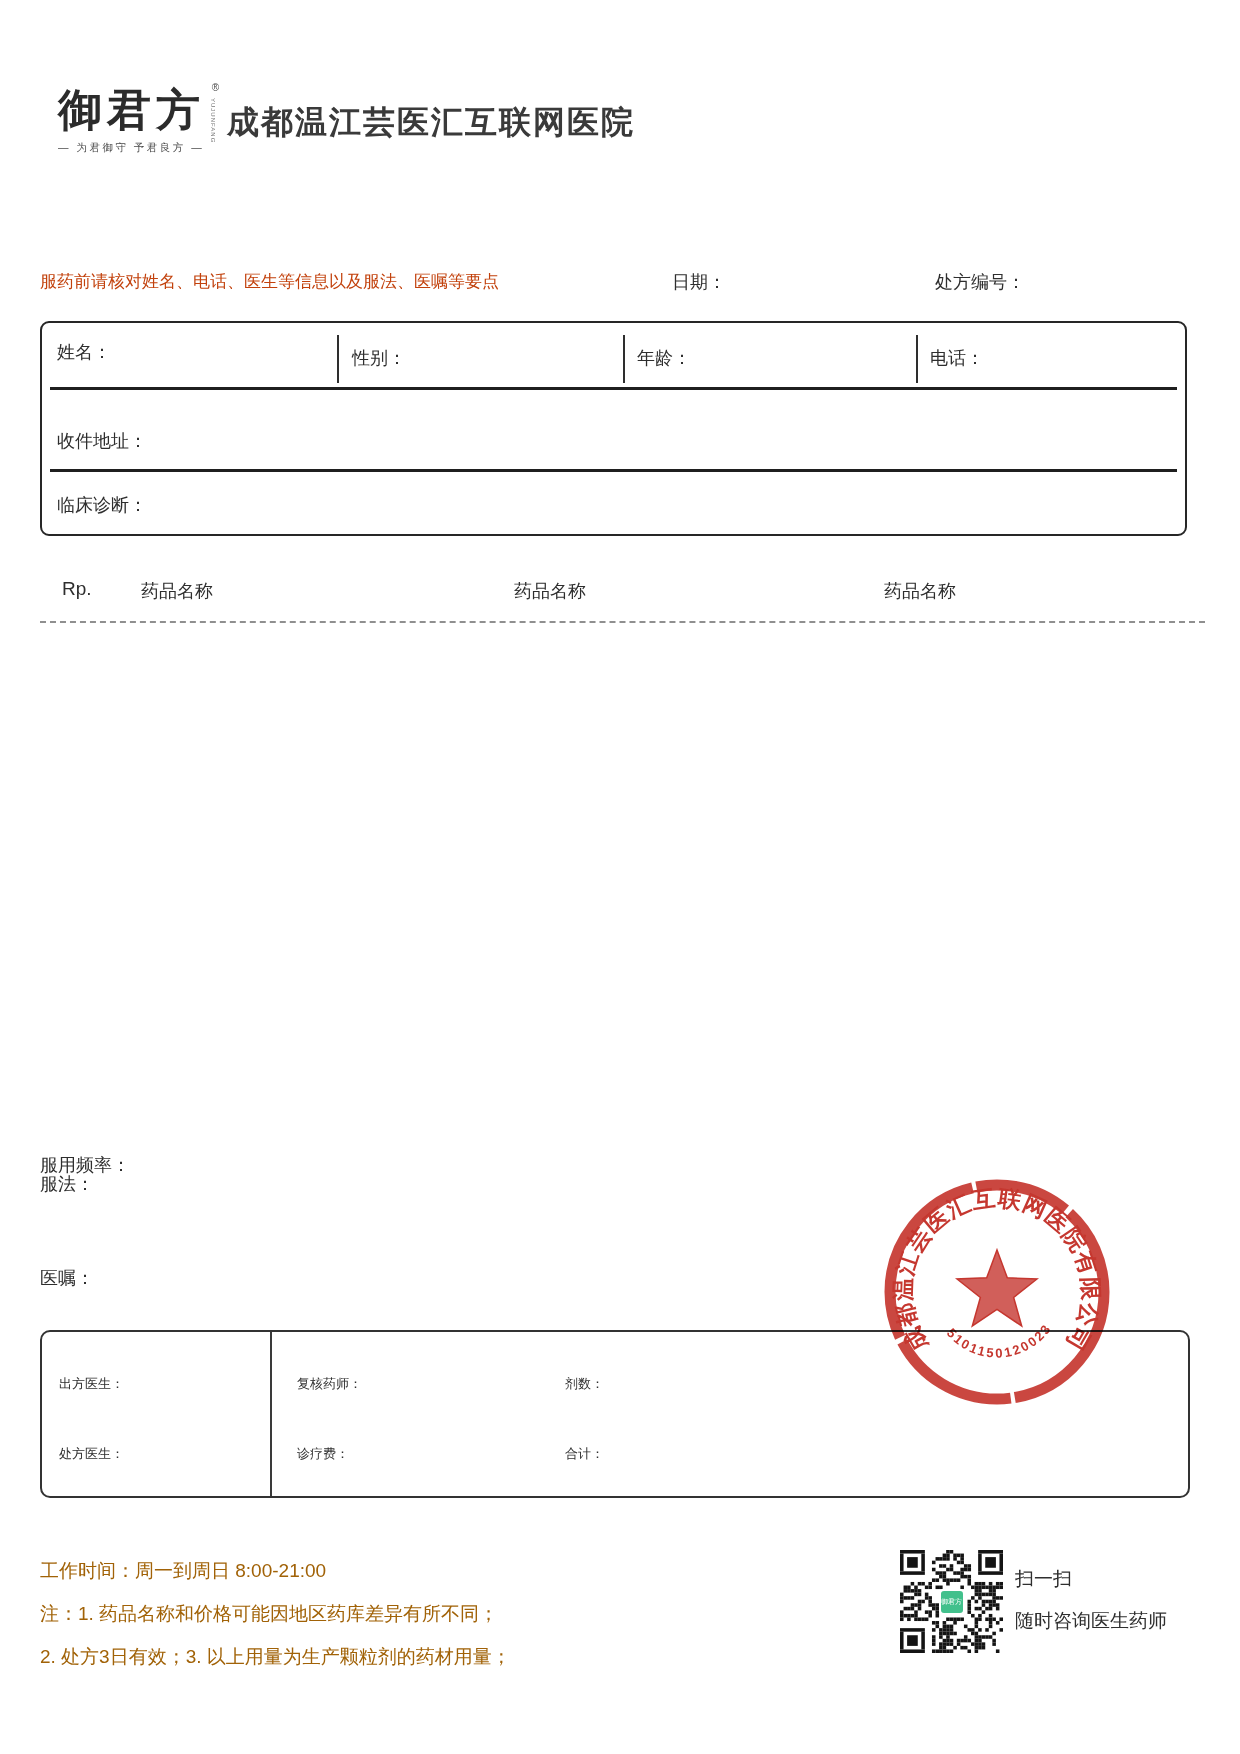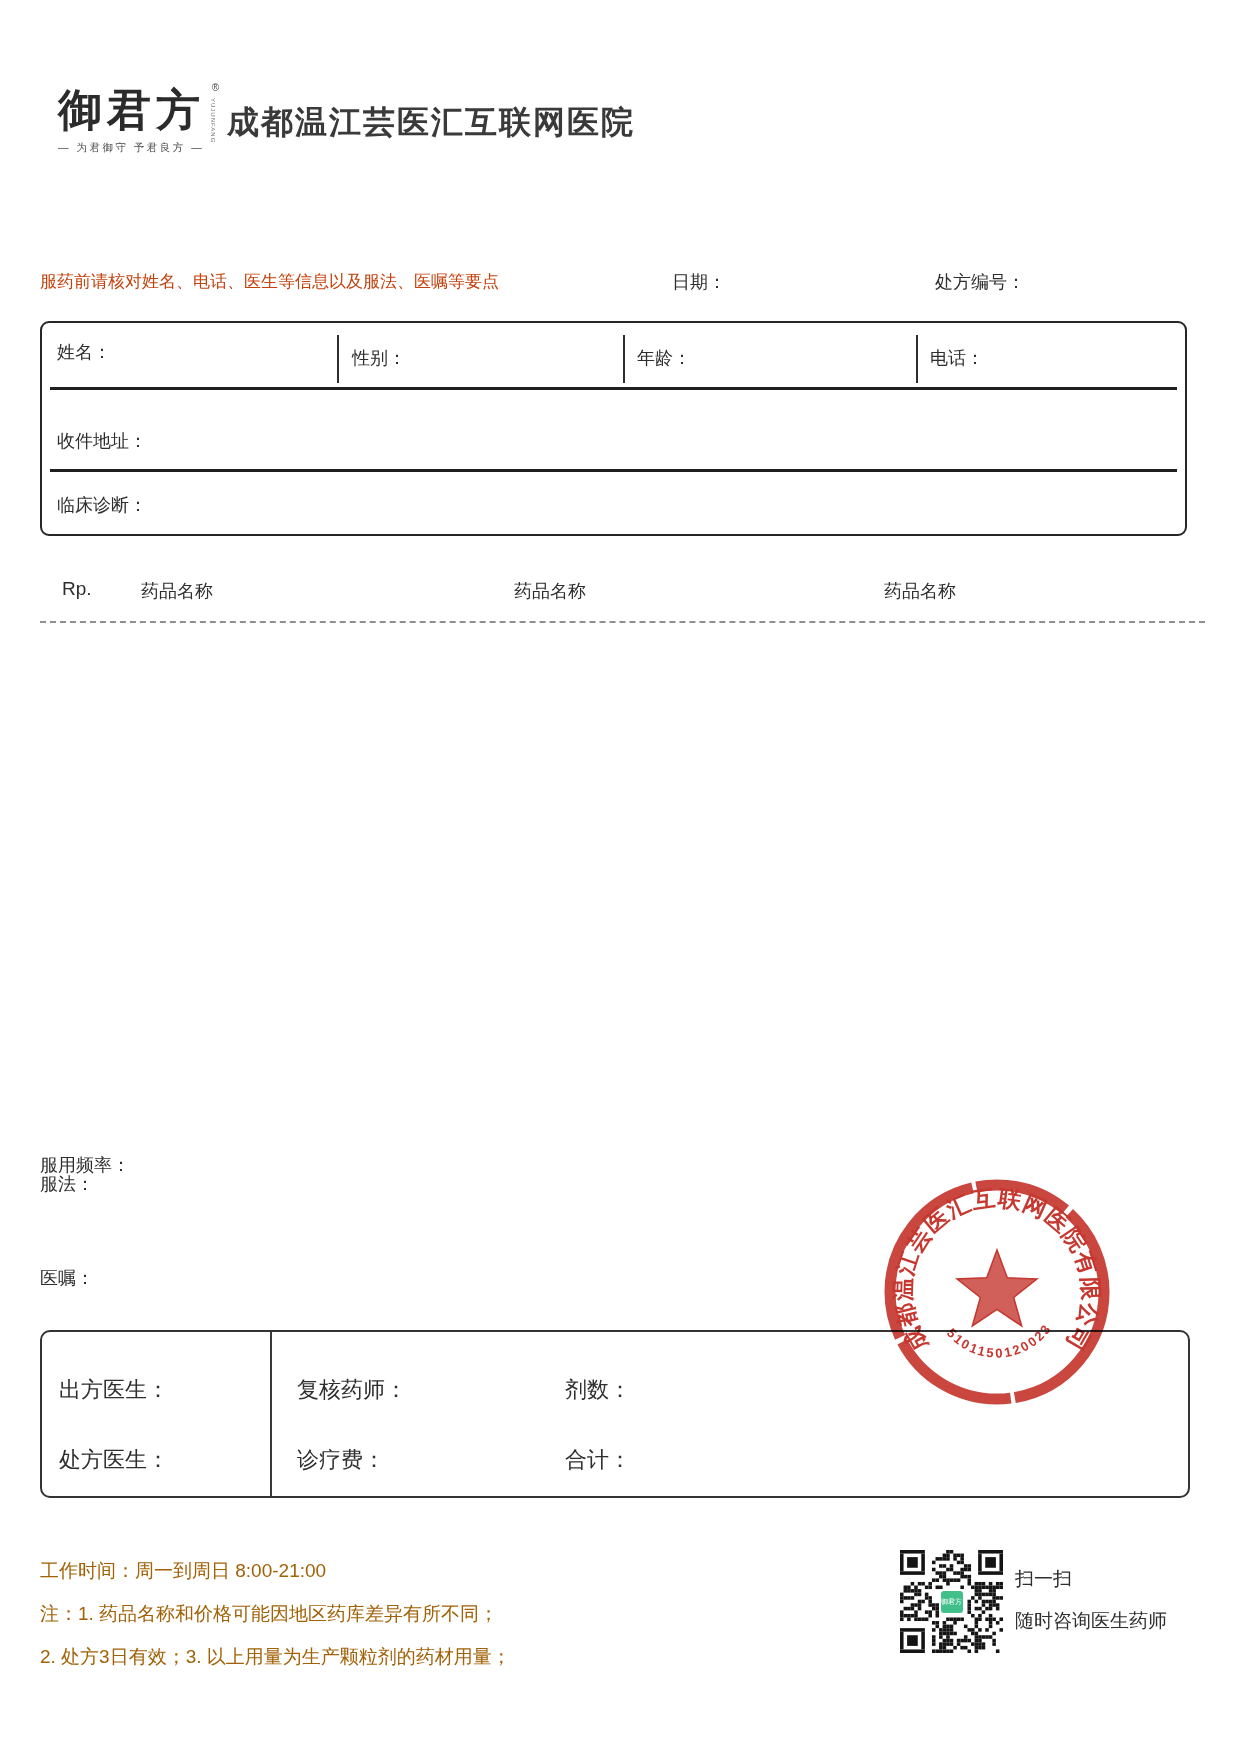--- a/index.html
+++ b/index.html
@@ -32,21 +32,21 @@
   .dashed-sep{position:absolute;left:40px;top:621px;width:1165px;border-top:2px dashed #8f8f8f;}
 
   
   .usage-label{position:absolute;left:40px;font-size:18px;text-align:center;}
 
   
   .stamp{position:absolute;left:872px;top:1167px;width:250px;height:250px;mix-blend-mode:multiply;opacity:.93;}
 
   
   .sign-box{position:absolute;left:40px;top:1330px;width:1150px;height:168px;border:2px solid #333333;border-radius:10px;box-sizing:border-box;}
-  .sb-label{position:absolute;font-size:22px;white-space:nowrap;}
+  .sb-label{position:absolute;font-size:13px;white-space:nowrap;}
   .sb-vline{position:absolute;left:228px;top:0;bottom:0;width:2px;background:#3a3a3a;}
 
   
   .foot-line{position:absolute;left:40px;font-size:19px;color:#a16207;}
   .qr-wrap{position:absolute;left:900px;top:1550px;width:103px;height:103px;}
   .qr-wrap svg{display:block;}
   .qr-logo{position:absolute;left:50%;top:50%;transform:translate(-50%,-50%);width:26px;height:26px;background:#42c08c;border:2px solid #ffffff;border-radius:5px;display:flex;align-items:center;justify-content:center;box-sizing:border-box;}
   .qr-logo span{color:#ffffff;font-size:7px;letter-spacing:0;white-space:nowrap;}
   .qr-caption1{position:absolute;left:1015px;top:1566px;font-size:19px;}
   .qr-caption2{position:absolute;left:1015px;top:1608px;font-size:19px;}

